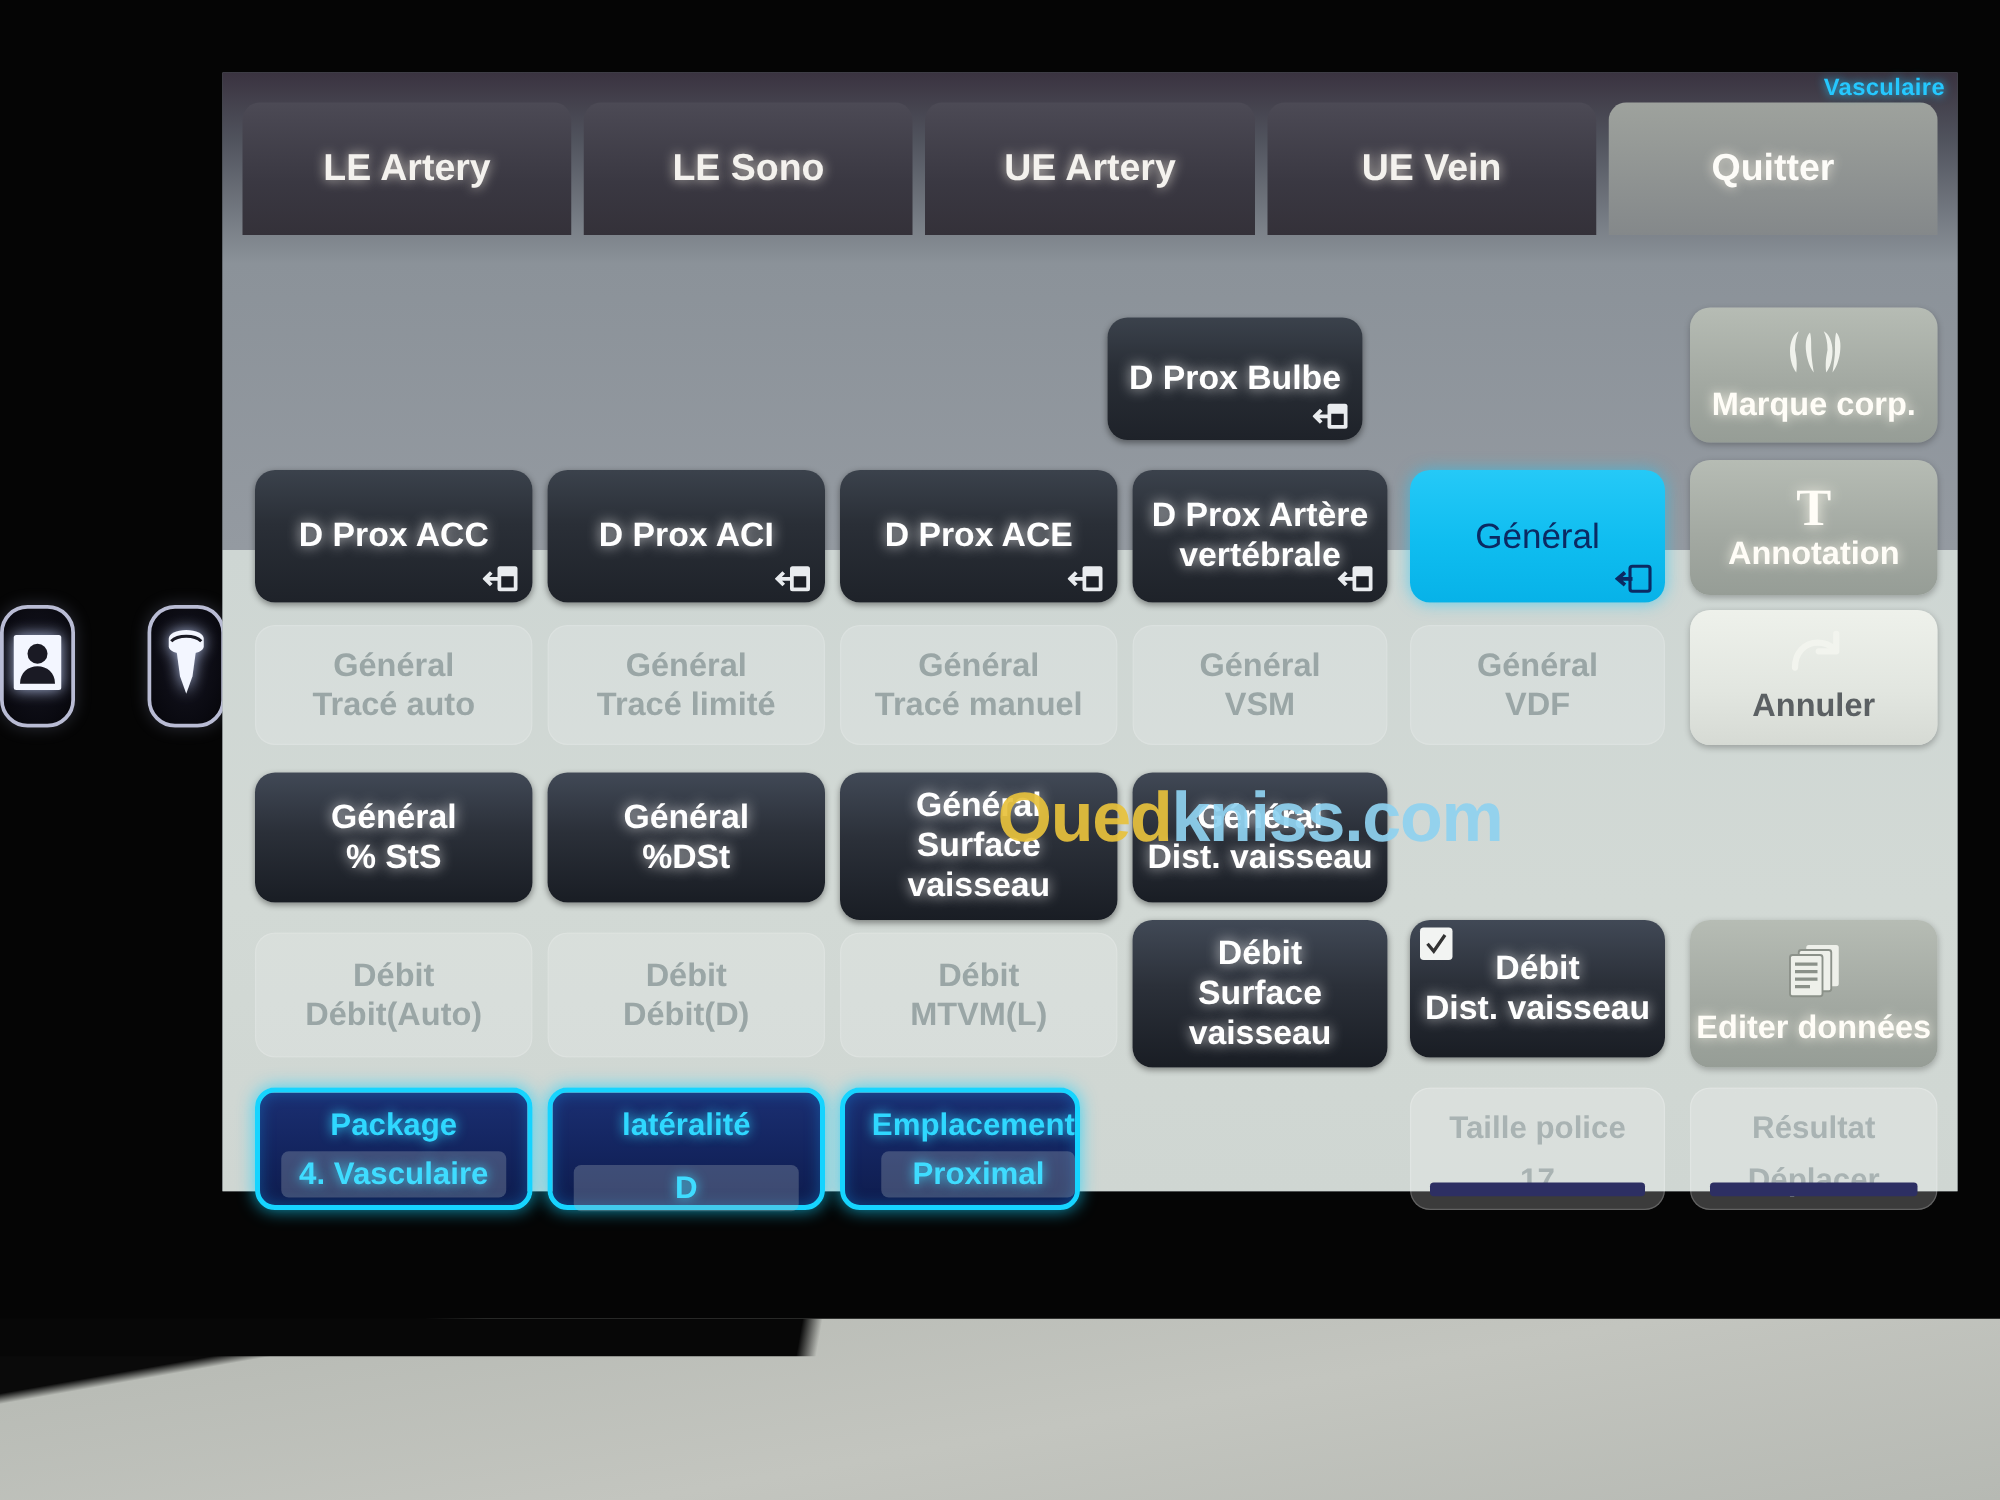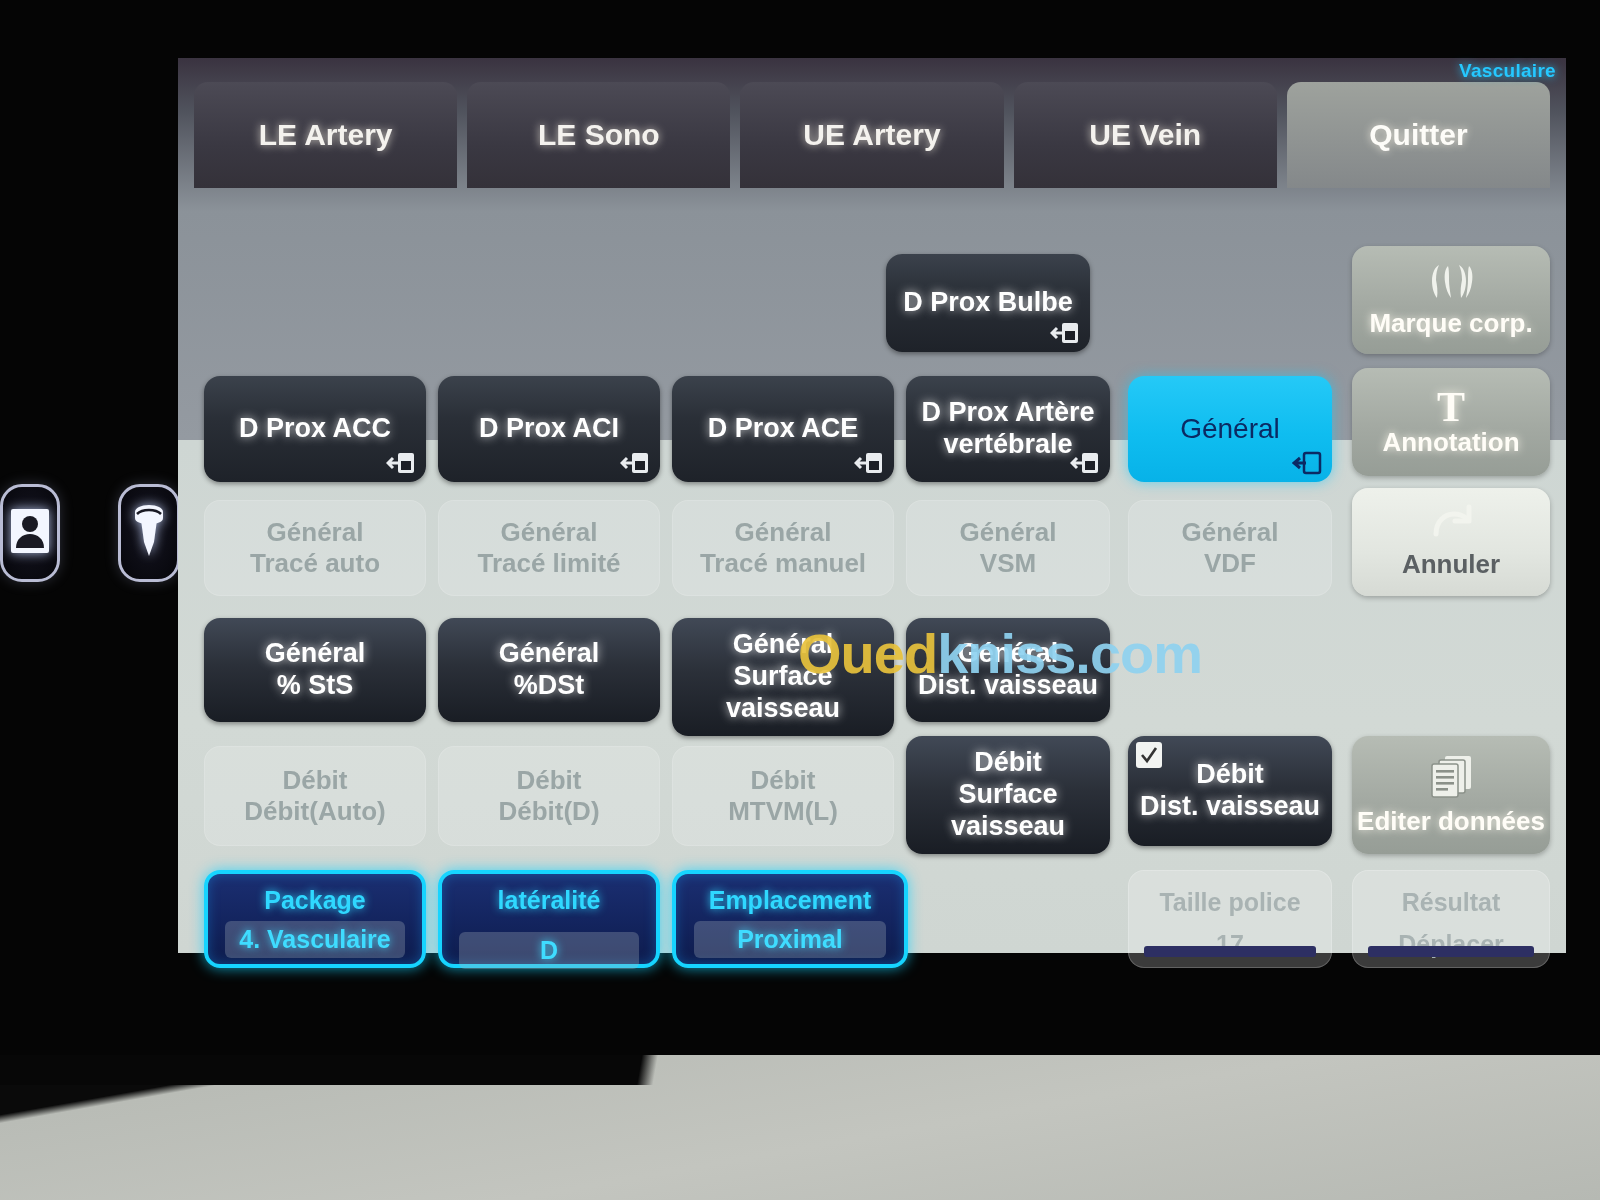--- a/index.html
+++ b/index.html
@@ -479,21 +479,21 @@
         <div class="cell btn-select" style="left:10px; top:682px; width:222px; height:98px;">
           <span class="sel-title">Package</span>
           <span class="sel-value">4. Vasculaire</span>
         </div>
 
         <div class="cell btn-select" style="left:244px; top:682px; width:222px; height:98px;gap:16px;">
           <span class="sel-title">latéralité</span>
           <span class="sel-value">D</span>
         </div>
 
-        <div class="cell btn-select" style="left:478px; top:682px; width:236px; height:98px;">
+        <div class="cell btn-select" style="left:478px; top:682px; width:192px; height:98px;align-items:flex-end;">
           <span class="sel-title">Emplacement</span>
           <span class="sel-value">Proximal</span>
         </div>
 
         <div class="cell btn-slider" style="left:934px; top:682px; width:204px; height:98px;">
           <span>Taille police</span>
           <span>17</span>
           <span class="slider-track">
             <span class="slider-fill" id="fill0" style="width: 22%;"></span>
           </span>

